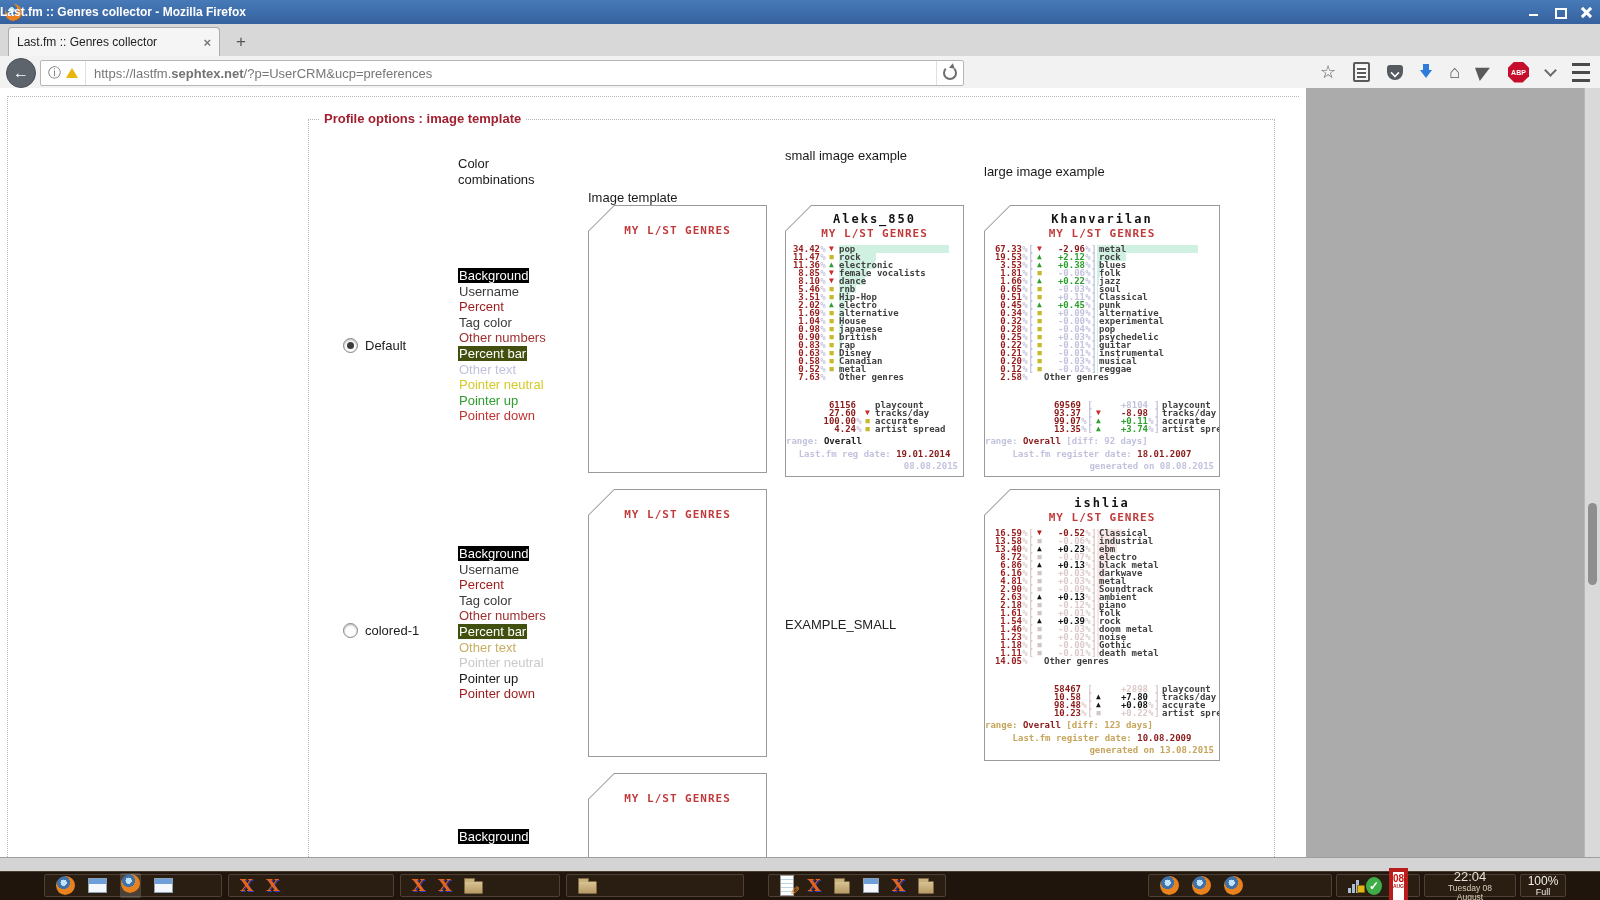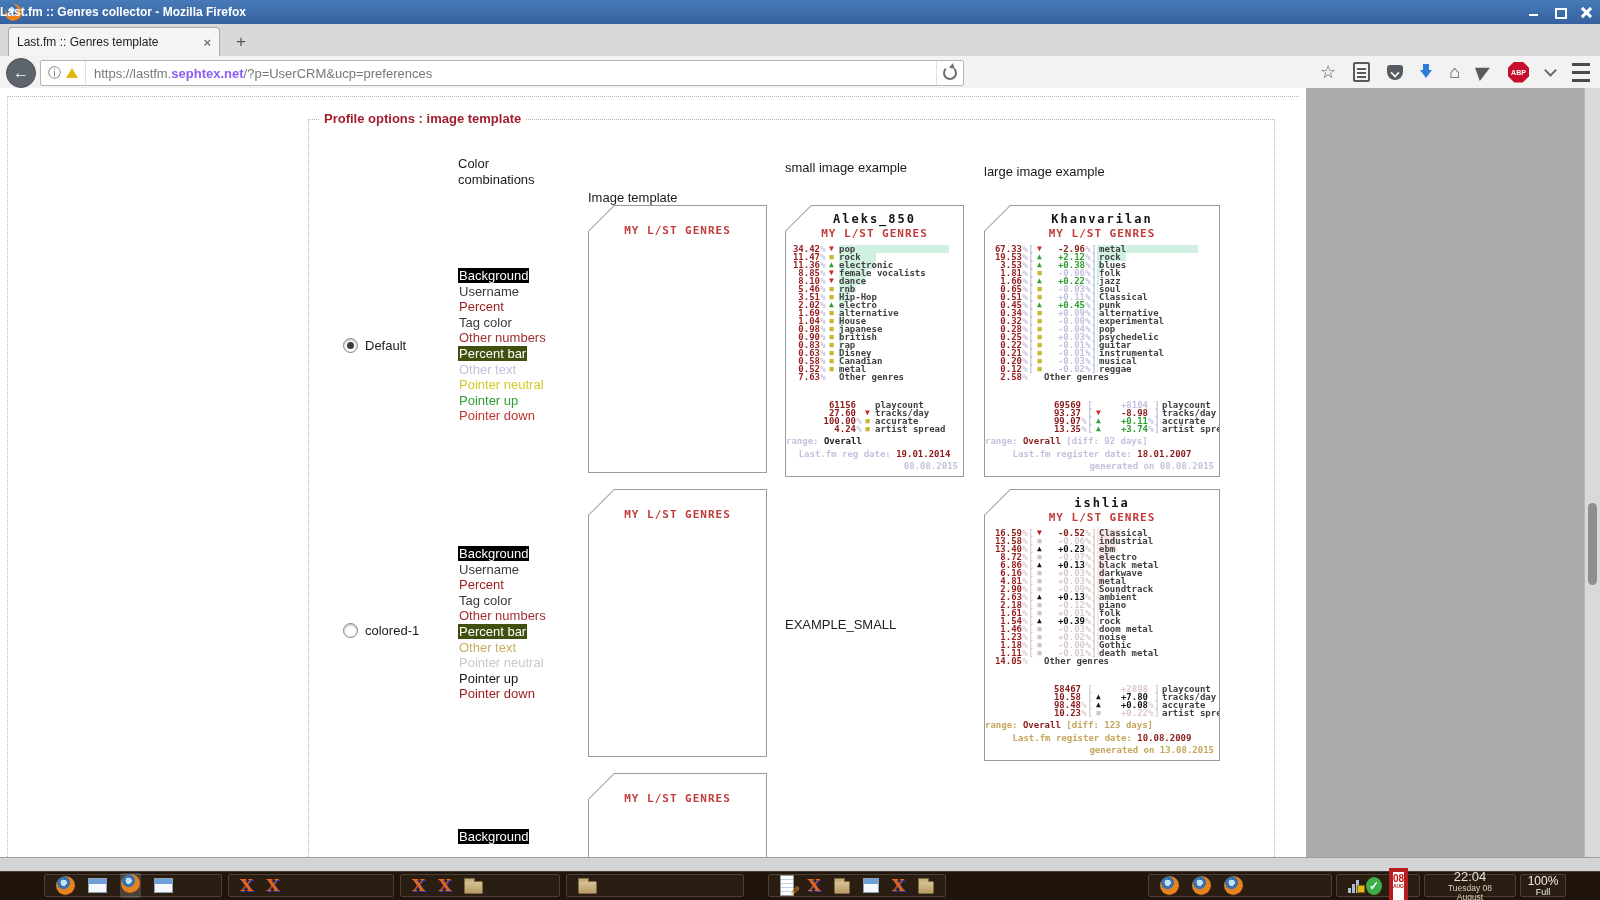--- a/index.html
+++ b/index.html
@@ -34,21 +34,21 @@
   .backbtn{position:absolute;left:6px;top:2px;width:28px;height:28px;border-radius:50%;
     background:#5d6artifact4;background:#5d646c;color:#fff;text-align:center;line-height:27px;font-size:16px;
     border:1px solid #49505a;}
   .urlbar{position:absolute;left:40px;top:4px;width:922px;height:24px;background:#fff;
     border:1px solid #b6b6b6;border-radius:2px;display:flex;align-items:center;font-size:13px;}
   .urlicons{display:flex;align-items:center;gap:5px;padding:0 7px;border-right:1px solid #e0e0e0;height:100%;}
   .infoglyph{color:#737373;font-size:13px;}
   .warntri{width:0;height:0;border-left:6px solid transparent;border-right:6px solid transparent;
     border-bottom:10px solid #e8b50c;position:relative;}
   .urltext{padding-left:8px;color:#777;white-space:nowrap;overflow:hidden;flex:1;}
-  .urltext .domain{color:#8b5cf6;font-weight:bold;}
+  .urltext .domain{color:#737373;font-weight:bold;}
   .reloadbtn{width:26px;height:100%;border-left:1px solid #e0e0e0;display:flex;align-items:center;justify-content:center;}
   .reloadring{width:10px;height:10px;border:2px solid #6d6d6d;border-radius:50%;border-top-color:transparent;position:relative;}
   .reloadring::after{content:"";position:absolute;right:-3px;top:-3px;border:3px solid transparent;border-left:5px solid #6d6d6d;transform:rotate(40deg);}
   .searchbar{position:absolute;left:972px;top:4px;width:280px;height:24px;background:#fff;
     border:1px solid #b6b6b6;border-radius:2px;display:flex;align-items:center;font-size:13px;color:#888;}
   .maglass{width:8px;height:8px;border:2px solid #8a8a8a;border-radius:50%;margin:0 4px 0 8px;position:relative;}
   .maglass::after{content:"";position:absolute;width:5px;height:2px;background:#8a8a8a;
     transform:rotate(45deg);right:-4px;bottom:-2px;}
   .navicons{position:absolute;right:10px;top:0;height:32px;display:flex;align-items:center;gap:17px;}
   .nico{color:#5a5a5a;font-size:18px;line-height:18px;}
@@ -176,21 +176,21 @@
   <span class="apptitle">Last.fm :: Genres collector - Mozilla Firefox</span>
   <span class="winbtns">
     <span class="wb wb-min"></span>
     <span class="wb wb-max"></span>
     <span class="wb wb-close"></span>
   </span>
 </div>
 
 <div class="tabbar">
   <div class="tab">
-    <span class="tlabel">Last.fm :: Genres template</span>
+    <span class="tlabel">Last.fm :: Genres collector</span>
     <span class="tclose">×</span>
   </div>
   <div class="newtab">+</div>
 </div>
 
 <div class="navbar">
   <div class="backbtn">←</div>
   <div class="urlbar">
     <span class="urlicons">
       <span class="infoglyph">ⓘ</span>
@@ -217,21 +217,21 @@
 <div class="viewport">
   <div class="dotted-h" style="left:7px;top:8px;width:1292px;"></div>
   <div class="dotted-v" style="left:7px;top:8px;height:761px;"></div>
 
   <div class="fieldset">
     <span class="flegend">Profile options : image template</span>
   </div>
 
   <div class="colhdr" style="left:458px;top:68px;width:100px;">Color combinations</div>
   <div class="colhdr" style="left:588px;top:76px;margin-top:26px;">Image template</div>
-  <div class="colhdr" style="left:785px;top:72px;">small image example</div>
+  <div class="colhdr" style="left:785px;top:60px;">small image example</div>
   <div class="colhdr" style="left:984px;top:76px;">large image example</div>
 
   <div class="radio sel" style="left:343px;top:250px;"></div>
   <div class="radiolabel" style="left:365px;top:250px;">Default</div>
   <div class="legend" style="left:458px;top:180px;" id="legend-0">
       <div class="legend-item"><span style="color: rgb(255, 255, 255); background: rgb(0, 0, 0);">Background</span></div>
       <div class="legend-item"><span style="color: rgb(58, 58, 58);">Username</span></div>
       <div class="legend-item"><span style="color: rgb(155, 27, 27);">Percent</span></div>
       <div class="legend-item"><span style="color: rgb(58, 58, 58);">Tag color</span></div>
       <div class="legend-item"><span style="color: rgb(160, 48, 48);">Other numbers</span></div>

